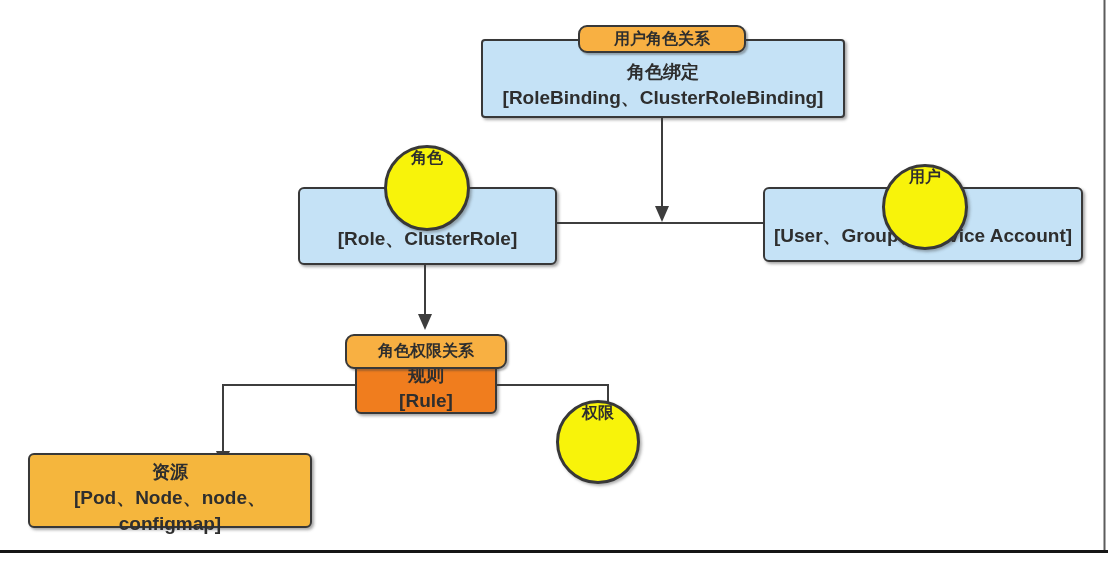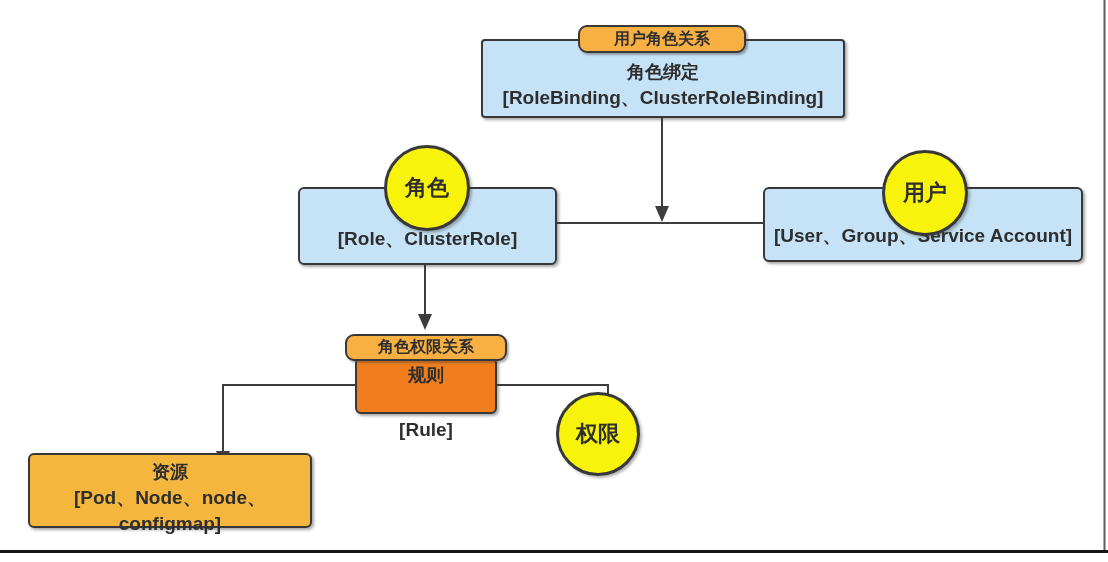--- a/index.html
+++ b/index.html
@@ -37,53 +37,53 @@
     position:absolute;z-index:2;
     border:2px solid var(--border-color);
     border-radius:6px;
     display:flex;flex-direction:column;align-items:center;
     text-align:center;
     box-shadow:2px 2px 3px rgba(60,60,60,.45);
     line-height:26px;
   }
   .node.blue{background:var(--blue-fill);}
   .node.amber{background:var(--amber-fill);}
-  .node.orange{background:var(--orange-fill);gap:29px;}
+  .node.orange{background:var(--orange-fill);}
   .node .title{font-size:18px;text-align:center;}
   .node .items{font-size:19px;}
 
   .badge{
     position:absolute;z-index:3;
     background:var(--badge-fill);
     border:2px solid var(--border-color);
     border-radius:9px;
     display:flex;align-items:center;justify-content:center;
     font-size:16px;
     box-shadow:2px 2px 2px rgba(60,60,60,.4);
   }
   .bubble{
     position:absolute;z-index:3;
     background:var(--yellow-fill);
     border:3px solid var(--border-color);
     border-radius:50%;
-    display:flex;align-items:center;justify-content:center;
-    font-size:22px;
+    display:flex;justify-content:center;
+    font-size:16px;
     box-shadow:2px 2px 3px rgba(60,60,60,.4);
   }
 
   
   #box-role-binding{left:481px;top:39px;width:364px;height:79px;justify-content:center;padding-top:12px;border-radius:4px;}
   #badge-user-role{left:578px;top:25px;width:168px;height:28px;}
   #box-role{left:298px;top:187px;width:259px;height:78px;justify-content:flex-end;padding-bottom:11px;}
   #circle-role{left:384px;top:145px;width:86px;height:86px;}
   #box-user{left:763px;top:187px;width:320px;height:75px;justify-content:flex-end;padding-bottom:11px;}
-  #circle-user{left:882px;top:150px;width:86px;height:86px;}
-  #badge-role-perm{left:345px;top:334px;width:162px;height:27px;align-items:center;}
+  #circle-user{left:882px;top:164px;width:86px;height:86px;}
+  #badge-role-perm{left:345px;top:334px;width:162px;height:35px;align-items:center;}
   #box-rule{left:355px;top:357px;width:142px;height:57px;justify-content:flex-start;padding-top:3px;}
-  #circle-permission{left:556px;top:392px;width:84px;height:84px;}
+  #circle-permission{left:556px;top:400px;width:84px;height:84px;}
   #box-resource{left:28px;top:453px;width:284px;height:75px;justify-content:center;padding-top:14px;}
   #box-action{left:480px;top:470px;width:253px;height:75px;justify-content:center;padding-top:4px;}
 </style>
 </head>
 <body>
 
 <div class="canvas">
 
   <svg class="wires" width="1108" height="562" viewBox="0 0 1108 562">
 

